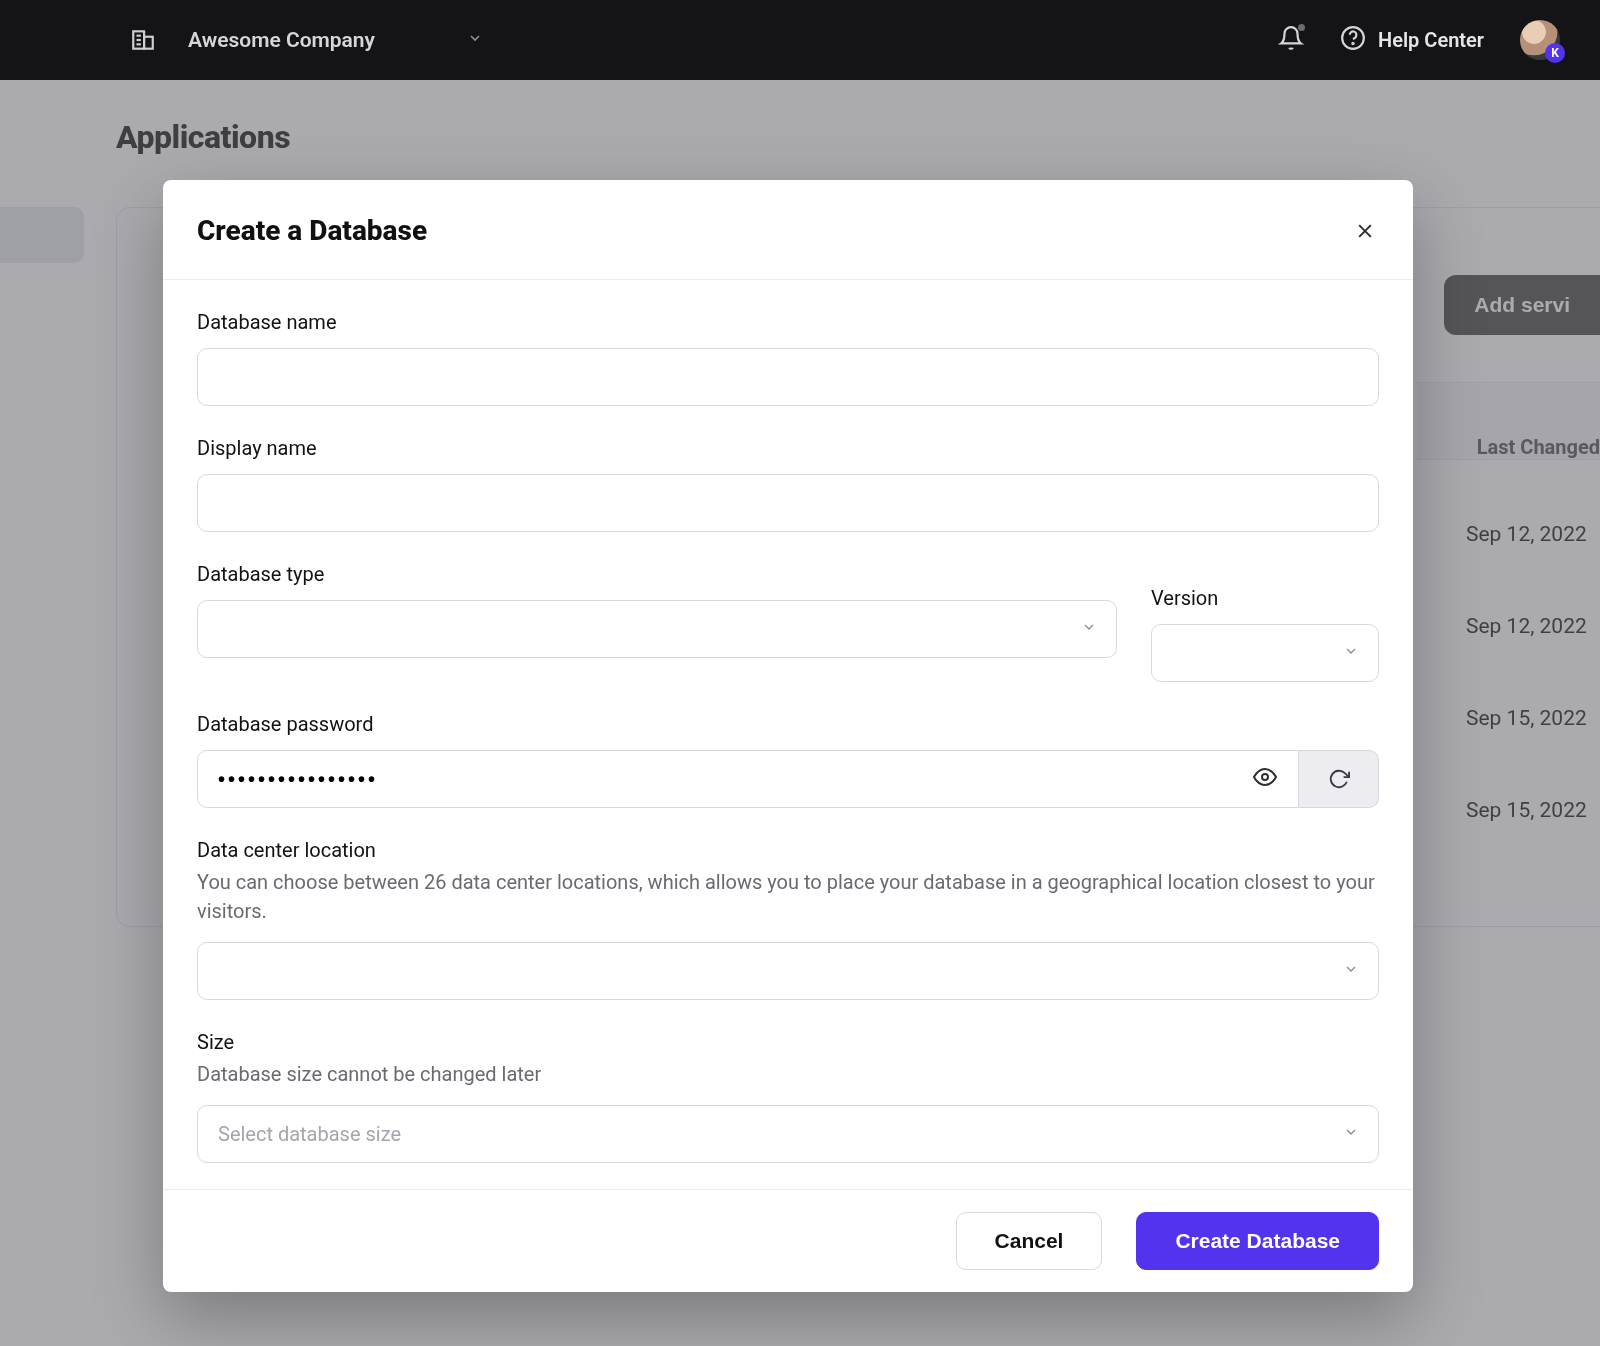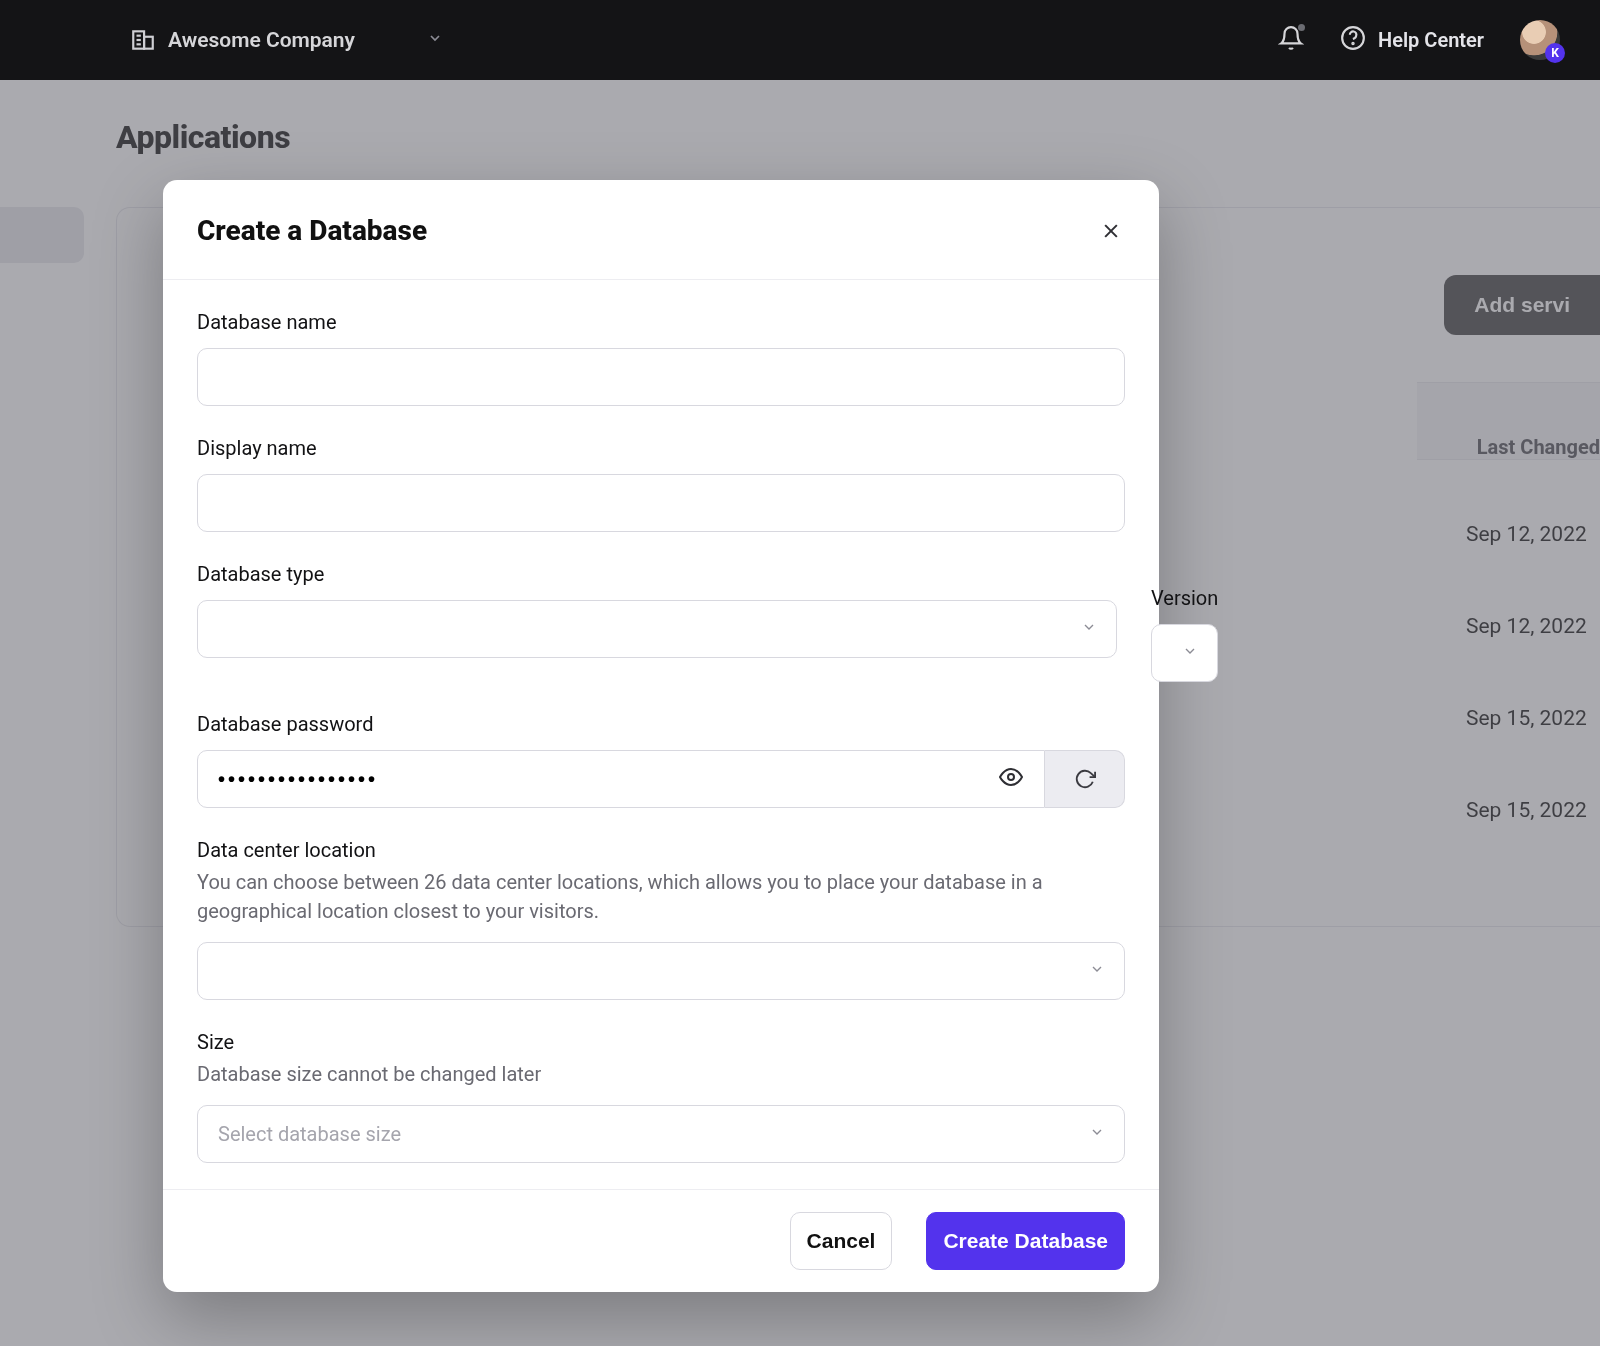--- a/index.html
+++ b/index.html
@@ -7,21 +7,21 @@
   
   
   .topbar {
     height: 80px;
     background: #141416;
     display: flex;
     align-items: center;
     padding: 0 40px 0 130px;
     color: #cfcfd4;
   }
-  .company-block { display:flex; align-items:center; gap:12px; cursor:pointer;justify-content:center; }
+  .company-block { display:flex; align-items:center; gap:32px; cursor:pointer;justify-content:center; }
   .company-icon svg { display:block; }
   .company-name { font-size:21px; font-weight:600; color:#d6d6d9; }
   .company-chevron { margin-left:60px; }
   .topbar-spacer { flex:1; }
   .topbar-right { display:flex; align-items:center; gap:36px; }
   .bell-wrap { position:relative; }
   .bell-dot { position:absolute; top:-1px; right:-1px; width:7px; height:7px; border-radius:50%; background:#6b6c72; }
   .help-block { display:flex; align-items:center; gap:12px; font-size:20px; font-weight:600; color:#e4e4e9; cursor:pointer;}
   .avatar { width:40px; height:40px; border-radius:50%; background: radial-gradient(circle at 35% 30%, #e9cdb4 0 30%, #b69179 32% 60%, #3a3a3a 62% 100%); position:relative; }
   .avatar-badge { position:absolute; bottom:-3px; right:-5px; width:20px; height:20px; border-radius:50%; background:#5333ed; color:#fff; font-size:12px; font-weight:700; display:flex; align-items:center; justify-content:center; }
@@ -56,22 +56,22 @@
   }
   .date-col { position:absolute; right:0; width:140px; display:flex; flex-direction:column; }
   .date-cell { height:92px; display:flex; align-items:center; font-size:21px; color:#111; white-space:nowrap; padding-left:6px; }
 
   
   .overlay {
     position:absolute; left:0; right:0; top:80px; bottom:0;
     background: rgba(100,100,110,0.55);
   }
   .modal {
-    position:absolute; left:163px; top:100px; width:996px;
-    background:#fff; border-radius:14px; box-shadow:0 26px 70px rgba(0,0,0,0.28);
+    position:absolute; left:163px; top:100px; width:1250px;
+    background:#fff; border-radius:8px; box-shadow:0 26px 70px rgba(0,0,0,0.28);
     display:flex; flex-direction:column;
   }
   .modal-head {
     padding: 34px 34px 32px 34px;
     border-bottom:1px solid #ededf1;
     display:flex; align-items:center;
   }
   .modal-title { font-size:28px; font-weight:800; color:#111; }
   .modal-close { margin-left:auto; width:28px; height:28px; display:flex; align-items:center; justify-content:center; cursor:pointer; color:#2e2e33; }
   .modal-body { padding: 30px 34px 8px 34px; }
@@ -98,21 +98,21 @@
     border-radius:0 10px 10px 0; background:#ececf1;
     display:flex; align-items:center; justify-content:center; color:#3a3a40; cursor:pointer;
   }
   .pwd-input-wrap .input { border-radius:10px 0 0 10px; }
 
   .modal-foot {
     border-top:1px solid #ededf1;
     padding: 22px 34px;
     display:flex; justify-content:flex-end; gap:34px;
   }
-  .btn { height:58px; padding:0 16px; font-size:21px; font-weight:600; border-radius:10px; cursor:pointer; }
+  .btn { height:58px; padding:0 38px; font-size:21px; font-weight:600; border-radius:10px; cursor:pointer; }
   .btn-secondary { background:#fff; border:1px solid #d8d8df; color:#111; }
   .btn-primary   { background:#5333ed; border:1px solid #5333ed; color:#fff; }
 
   .placeholder-text { color:#a5a5ad; }
 </style>
 </head>
 <body>
 
 <div class="topbar">
   <div class="company-block">

